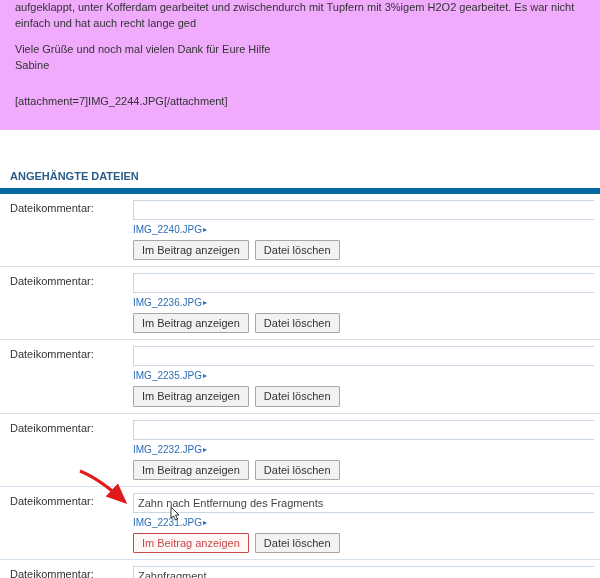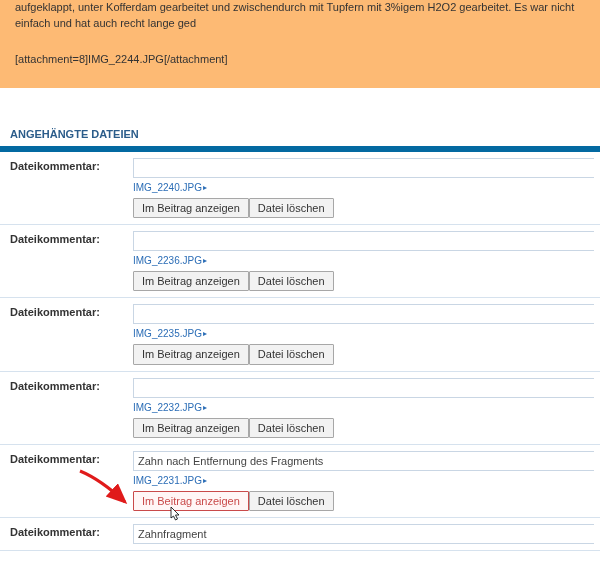--- a/index.html
+++ b/index.html
@@ -5,21 +5,21 @@
   html, body {
     margin: 0;
     padding: 0;
     font-family: Verdana, Arial, sans-serif;
     font-size: 11px;
     color: #333;
     background: #fff;
     width: 600px;
   }
   .post-area {
-    background: #fdba74;
+    background: #f0abfc;
     padding: 0 10px 10px 15px;
     color: #333;
     line-height: 1.45;
   }
   .post-area p { margin: 0 0 10px 0; }
   .section-title {
     font-weight: bold;
     color: #2b5c8a;
     font-size: 11px;
     padding: 6px 10px;
@@ -30,21 +30,21 @@
     width: 100%;
     border-collapse: collapse;
   }
   .attach-table tr {
     border-bottom: 1px solid #d6e2ee;
   }
   .attach-table td.label-cell {
     width: 115px;
     vertical-align: top;
     padding: 8px 4px 8px 10px;
-    font-weight: bold;
+    font-weight: normal;
     color: #333;
   }
   .attach-table td.content-cell {
     padding: 6px 6px 6px 4px;
     vertical-align: top;
   }
   .comment-input {
     width: 100%;
     box-sizing: border-box;
     border: 1px solid #c9d6e4;
@@ -78,41 +78,45 @@
     color: #333;
     cursor: pointer;
     border-radius: 1px;
     line-height: 1.3;
   }
   .btn.highlight {
     border: 1px solid #c94a4a;
     color: #c94a4a;
     background: #fff6f6;
   }
-  .btn-row { display: flex; align-items: center; }
+  .btn-row { display: flex; gap: 6px; align-items: center; }
   
   .annot-arrow {
     position: absolute;
     pointer-events: none;
   }
   .cursor-icon {
     position: absolute;
     width: 14px;
     height: 18px;
     pointer-events: none;
   }
   .wrapper { position: relative; width: 600px; }
 </style>
 </head>
 <body>
 <div class="wrapper">
 
 <div class="post-area">
   <p>aufgeklappt, unter Kofferdam gearbeitet und zwischendurch mit Tupfern mit 3%igem H2O2 gearbeitet. Es war nicht einfach und hat auch recht lange ged</p>
-  <p style="margin-top:20px;">[attachment=8]IMG_2244.JPG[/attachment]</p>
+  <p style="margin-top:10px;">
+    <span>Viele Grüße und noch mal vielen Dank für Eure Hilfe</span><br>
+    <span>Sabine</span>
+  </p>
+  <p style="margin-top:20px;">[attachment=7]IMG_2244.JPG[/attachment]</p>
 </div>
 
 <div style="height:30px;background:#fff;"></div>
 <div class="section-title">ANGEHÄNGTE DATEIEN</div>
 
 <table class="attach-table">
   <tbody id="attach-body">
         <tr>
           <td class="label-cell">Dateikommentar:</td>
           <td class="content-cell"><input class="comment-input" style=""><div><a class="file-link" href="#">

